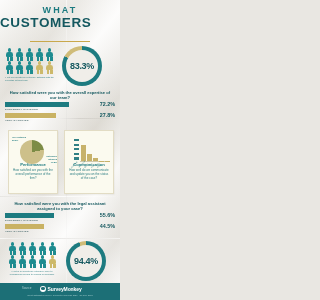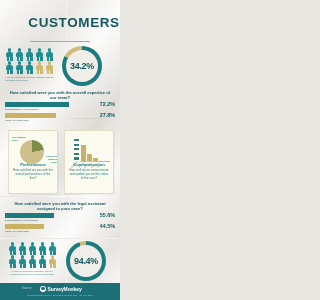--- a/index.html
+++ b/index.html
@@ -21,22 +21,22 @@
   .c3{left:0;top:238px;width:120px;height:1px;background:linear-gradient(90deg,rgba(255,255,255,.7),rgba(165,161,155,.2),rgba(255,255,255,.6));}
   .c4{left:66px;top:0;width:1px;height:300px;background:linear-gradient(180deg,rgba(255,255,255,.5),rgba(168,164,158,.12),rgba(255,255,255,.45));}
 
   
   .header{position:absolute;left:0;top:0;width:120px;height:46px;}
   .h-what{
     position:absolute;left:0;top:5px;width:120px;text-align:center;
     font-size:9px;font-weight:bold;letter-spacing:2.2px;color:#1d7b80;
   }
   .h-cust{
-    position:absolute;left:0;top:15px;width:120px;text-align:center;
-    font-size:13.5px;font-weight:bold;letter-spacing:.6px;color:#14585f;padding-left:14px;
+    position:absolute;left:0;top:15px;width:120px;text-align:left;
+    font-size:13.5px;font-weight:bold;letter-spacing:.6px;color:#14585f;
   }
   .h-say{
     position:absolute;left:0;top:29px;width:120px;text-align:center;
     font-size:8.5px;font-weight:bold;letter-spacing:2px;color:#1d7b80;
   }
   .h-rule{position:absolute;left:30px;top:41px;width:60px;height:1px;background:#c9a84c;}
 
   
   .sec1{position:absolute;left:0;top:46px;width:120px;height:40px;}
   .people{position:absolute;left:5px;top:2px;width:52px;}
@@ -138,20 +138,21 @@
 <body>
 
 <div id="page">
 
   <div class="crease c1"></div>
   <div class="crease c2"></div>
   <div class="crease c3"></div>
   <div class="crease c4"></div>
 
   <div class="header">
+    <div class="h-what">WHAT</div>
     <div class="h-cust">CUSTOMERS</div>
     <div class="h-rule"></div>
   </div>
 
   <div class="sec1">
     <div class="people" id="people-top">
         <div class="prow">
           <div class="person p-teal">
             <div class="head"></div>
             <div class="body"></div>
@@ -213,21 +214,21 @@
             <div class="body"></div>
             <div class="lleg"></div>
             <div class="rleg"></div>
           </div>
         </div>
       </div>
     <div class="cap1">4 out of 5 clients are extremely satisfied with the expertise of their team</div>
     <div class="donut1">
       <div class="ring" id="ring-top" style="background: conic-gradient(rgb(29, 123, 128) 0deg, rgb(29, 123, 128) 299.88deg, rgba(201, 178, 99, 0.85) 299.88deg, rgba(201, 178, 99, 0.85) 360deg);">
         <div class="inner"></div>
-        <div class="val">34.2%</div>
+        <div class="val">83.3%</div>
       </div>
     </div>
   </div>
 
   <div class="qtitle" style="top:90px">How satisfied were you with the overall expertise of our team?</div>
   <div class="barset" style="top:102px">
     <div class="barrow">
       <div class="bar bar-teal" id="q1b1" style="width: 63.536px;"></div>
       <div class="blabel">EXTREMELY SATISFIED</div>
       <div class="bpct">72.2%</div>

